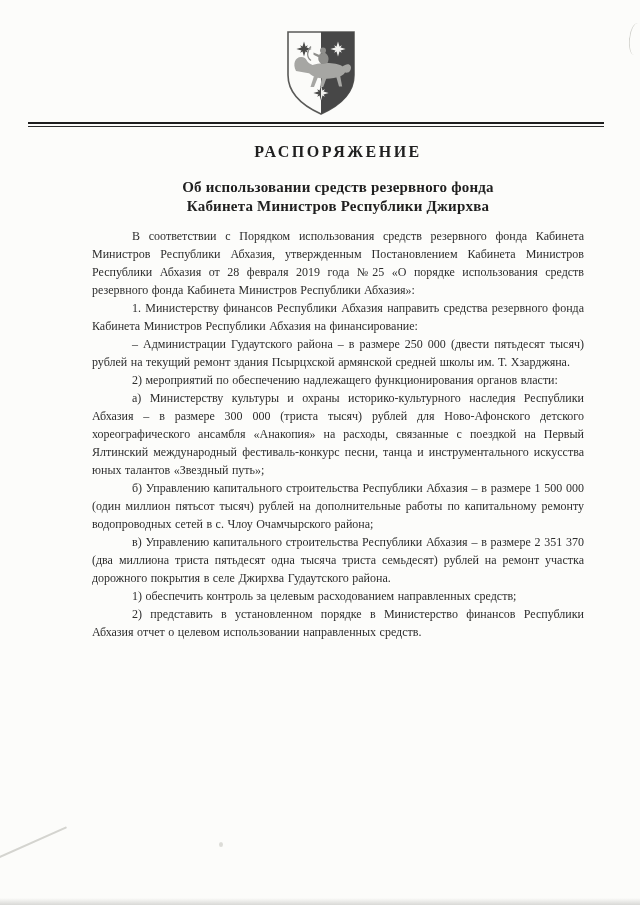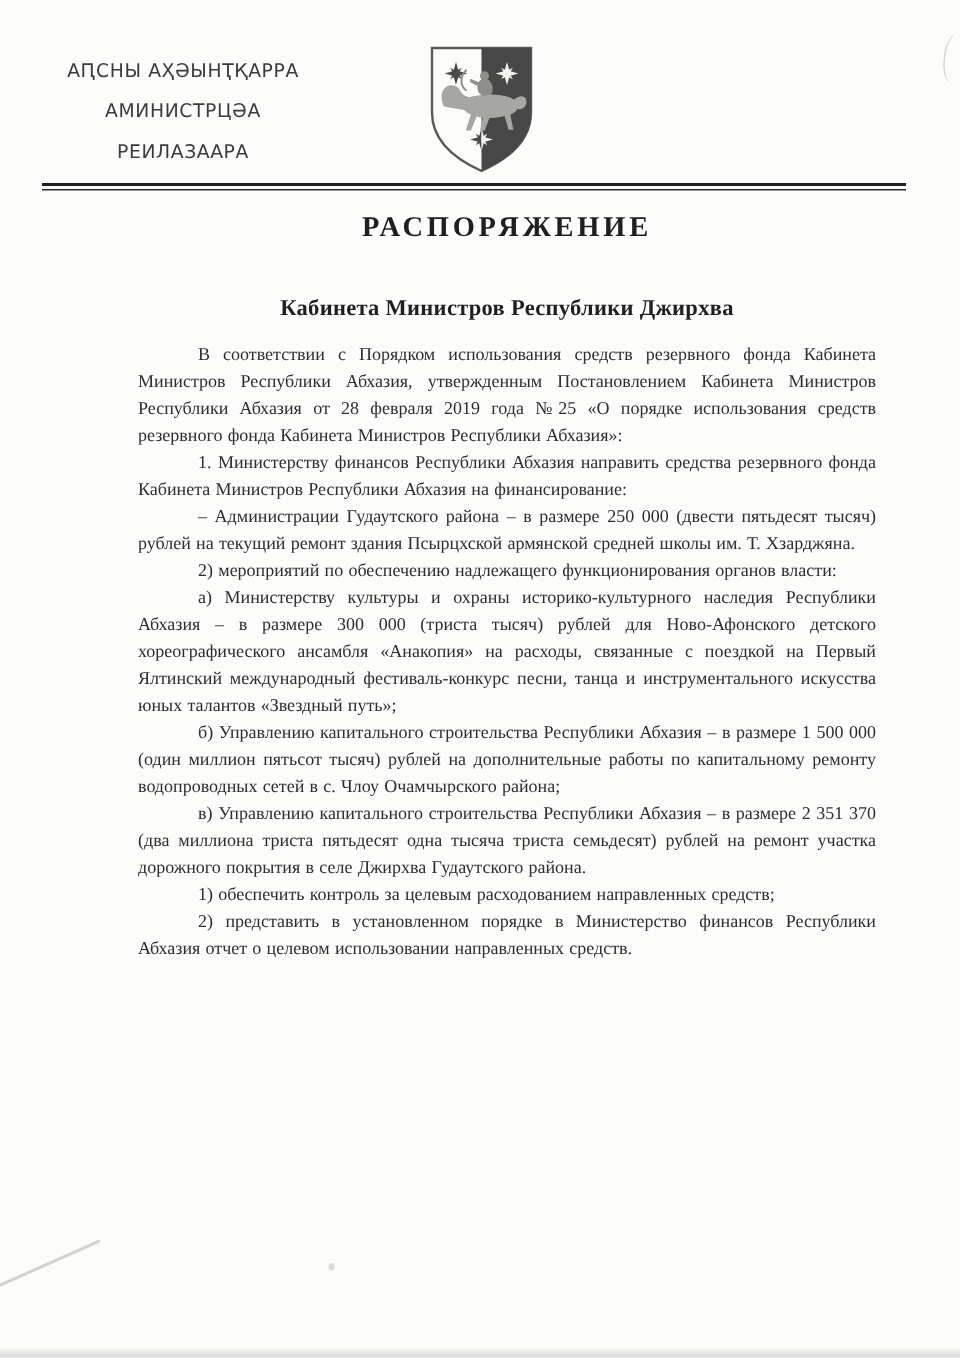--- a/index.html
+++ b/index.html
@@ -16,21 +16,21 @@
   .hdr-left  { left:22px;  top:40px; width:200px; }
   .hdr-right { left:438px; top:40px; width:176px; }
   .emblem { position:absolute; left:284px; top:29px; width:74px; height:88px; }
   .rule {
     position:absolute; left:28px; top:122px; width:576px; height:2px;
     border-top:2.4px solid #1e1e1e; border-bottom:1.1px solid #2a2a2a;
   }
   
   .doc-main { position:absolute; left:92px; top:141px; width:492px; }
   .doc-title {
-    margin:0; text-align:center; font-size:19px; line-height:22px;
+    margin:0; text-align:center; font-size:16px; line-height:22px;
     font-weight:bold; letter-spacing:2.5px; color:#1f1f1f;
   }
   .doc-subtitle {
     margin:15px 0 11px; text-align:center; font-size:15px; line-height:19px;
     font-weight:bold; color:#1f1f1f; letter-spacing:.2px;
   }
   .para {
     margin:0; font-size:12px; line-height:18px; text-align:justify;
     text-indent:40px; color:#2d2d2d; word-spacing:.5px;
   }
@@ -43,25 +43,20 @@
   .dot-smudge { position:absolute; left:219px; top:842px; width:4px; height:5px;
     background:#dcdcd7; border-radius:50%; }
   .edge-shadow { position:absolute; left:0; bottom:0; width:640px; height:7px;
     background:linear-gradient(to bottom, rgba(0,0,0,0), rgba(90,90,85,.22)); }
 </style>
 </head>
 <body>
 
 <div class="page">
 
-  <div class="hdr-col hdr-left">
-    <div class="hline">АԤСНЫ АҲӘЫНҬҚАРРА</div>
-    <div class="hline">АМИНИСТРЦӘА</div>
-    <div class="hline">РЕИЛАЗААРА</div>
-  </div>
 
   <div class="emblem">
     <svg width="74" height="88" viewBox="0 0 74 88">
       <defs>
         <clipPath id="shieldClip">
           <path d="M4,3 H70 V46 C70,64 57,76 37,85 C17,76 4,64 4,46 Z"></path>
         </clipPath>
         <clipPath id="halfL">
             <rect x="0" y="0" width="37" height="88"></rect>
           </clipPath>
@@ -96,21 +91,21 @@
         <use href="#star8" transform="translate(37,64)" fill="#f2f2ef"></use>
       </g>
     </svg>
   </div>
 
 
   <div class="rule"></div>
 
   <main class="doc-main">
     <h1 class="doc-title">РАСПОРЯЖЕНИЕ</h1>
-    <h2 class="doc-subtitle"><br><span>Кабинета Министров Республики Джирхва</span></h2>
+    <h2 class="doc-subtitle"><span>Об использовании средств резервного фонда</span><br><span>Кабинета Министров Республики Джирхва</span></h2>
 
     <p class="para">В соответствии с Порядком использования средств резервного фонда Кабинета Министров Республики Абхазия, утвержденным Постановлением Кабинета Министров Республики Абхазия от 28 февраля 2019 года №25 «О порядке использования средств резервного фонда Кабинета Министров Республики Абхазия»:</p>
     <p class="para">1. Министерству финансов Республики Абхазия направить средства резервного фонда Кабинета Министров Республики Абхазия на финансирование:</p>
     <p class="para">– Администрации Гудаутского района – в размере 250&nbsp;000 (двести пятьдесят тысяч) рублей на текущий ремонт здания Псырцхской армянской средней школы им. Т. Хзарджяна.</p>
     <p class="para">2) мероприятий по обеспечению надлежащего функционирования органов власти:</p>
     <p class="para">а) Министерству культуры и охраны историко-культурного наследия Республики Абхазия – в размере 300&nbsp;000 (триста тысяч) рублей для Ново-Афонского детского хореографического ансамбля «Анакопия» на расходы, связанные с поездкой на Первый Ялтинский международный фестиваль-конкурс песни, танца и инструментального искусства юных талантов «Звездный путь»;</p>
     <p class="para">б) Управлению капитального строительства Республики Абхазия – в размере 1&nbsp;500&nbsp;000 (один миллион пятьсот тысяч) рублей на дополнительные работы по капитальному ремонту водопроводных сетей в с. Члоу Очамчырского района;</p>
     <p class="para">в) Управлению капитального строительства Республики Абхазия – в размере 2&nbsp;351&nbsp;370 (два миллиона триста пятьдесят одна тысяча триста семьдесят) рублей на ремонт участка дорожного покрытия в селе Джирхва Гудаутского района.</p>
     <p class="para">1) обеспечить контроль за целевым расходованием направленных средств;</p>
     <p class="para">2) представить в установленном порядке в Министерство финансов Республики Абхазия отчет о целевом использовании направленных средств.</p>

